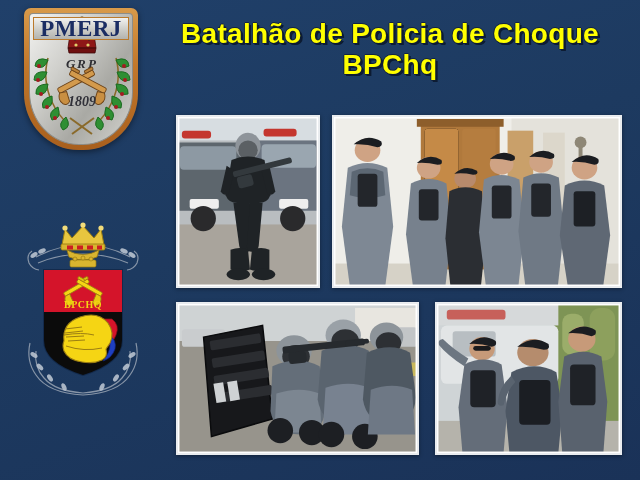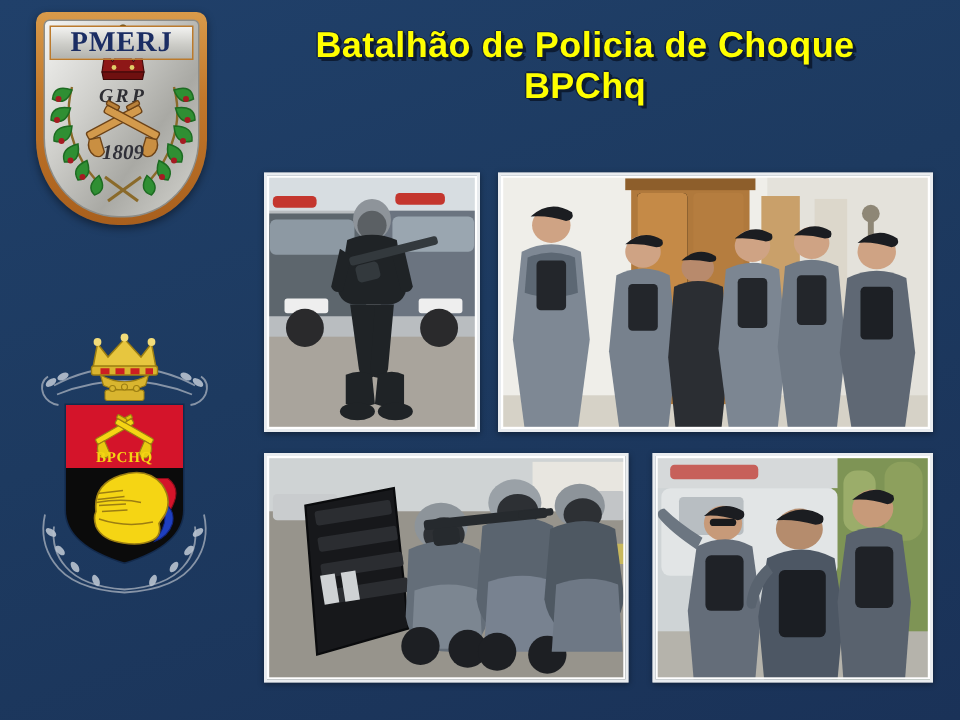--- a/index.html
+++ b/index.html
@@ -26,21 +26,21 @@
     position: absolute;
     left: 150px;
     top: 18px;
     width: 480px;
     text-align: center;
     line-height: 1.12;
   }
   .title-line {
     font-family: "Liberation Sans", sans-serif;
     font-weight: bold;
-    font-size: 24px;
+    font-size: 28px;
     letter-spacing: 0.3px;
     color: #ffff00;
     text-shadow:
        1.6px 1.6px 0 #0d1c33,
        2.4px 2.4px 0 #0d1c33,
       -1px 0 0 #13243f,
        0 -1px 0 #13243f,
        1px 0 0 #13243f,
        0 1px 0 #13243f;
     white-space: nowrap;
@@ -76,21 +76,21 @@
     background: linear-gradient(180deg, #f2f2f0 0%, #cdcdc8 55%, #b3b3ae 100%);
     border: 1.5px solid #bb7a2c;
     box-sizing: border-box;
     display: flex;
     align-items: center;
     justify-content: center;
   }
   #pmerj-banner-text {
     font-family: "Liberation Serif", serif;
     font-weight: bold;
-    font-size: 19px;
+    font-size: 23px;
     letter-spacing: 0.5px;
     color: #1b2d63;
     line-height: 1;
   }
   .crest-svg { position: absolute; left: 0; top: 0; }
 
   
   #bpchq-crest {
     position: absolute;
     left: 20px;

